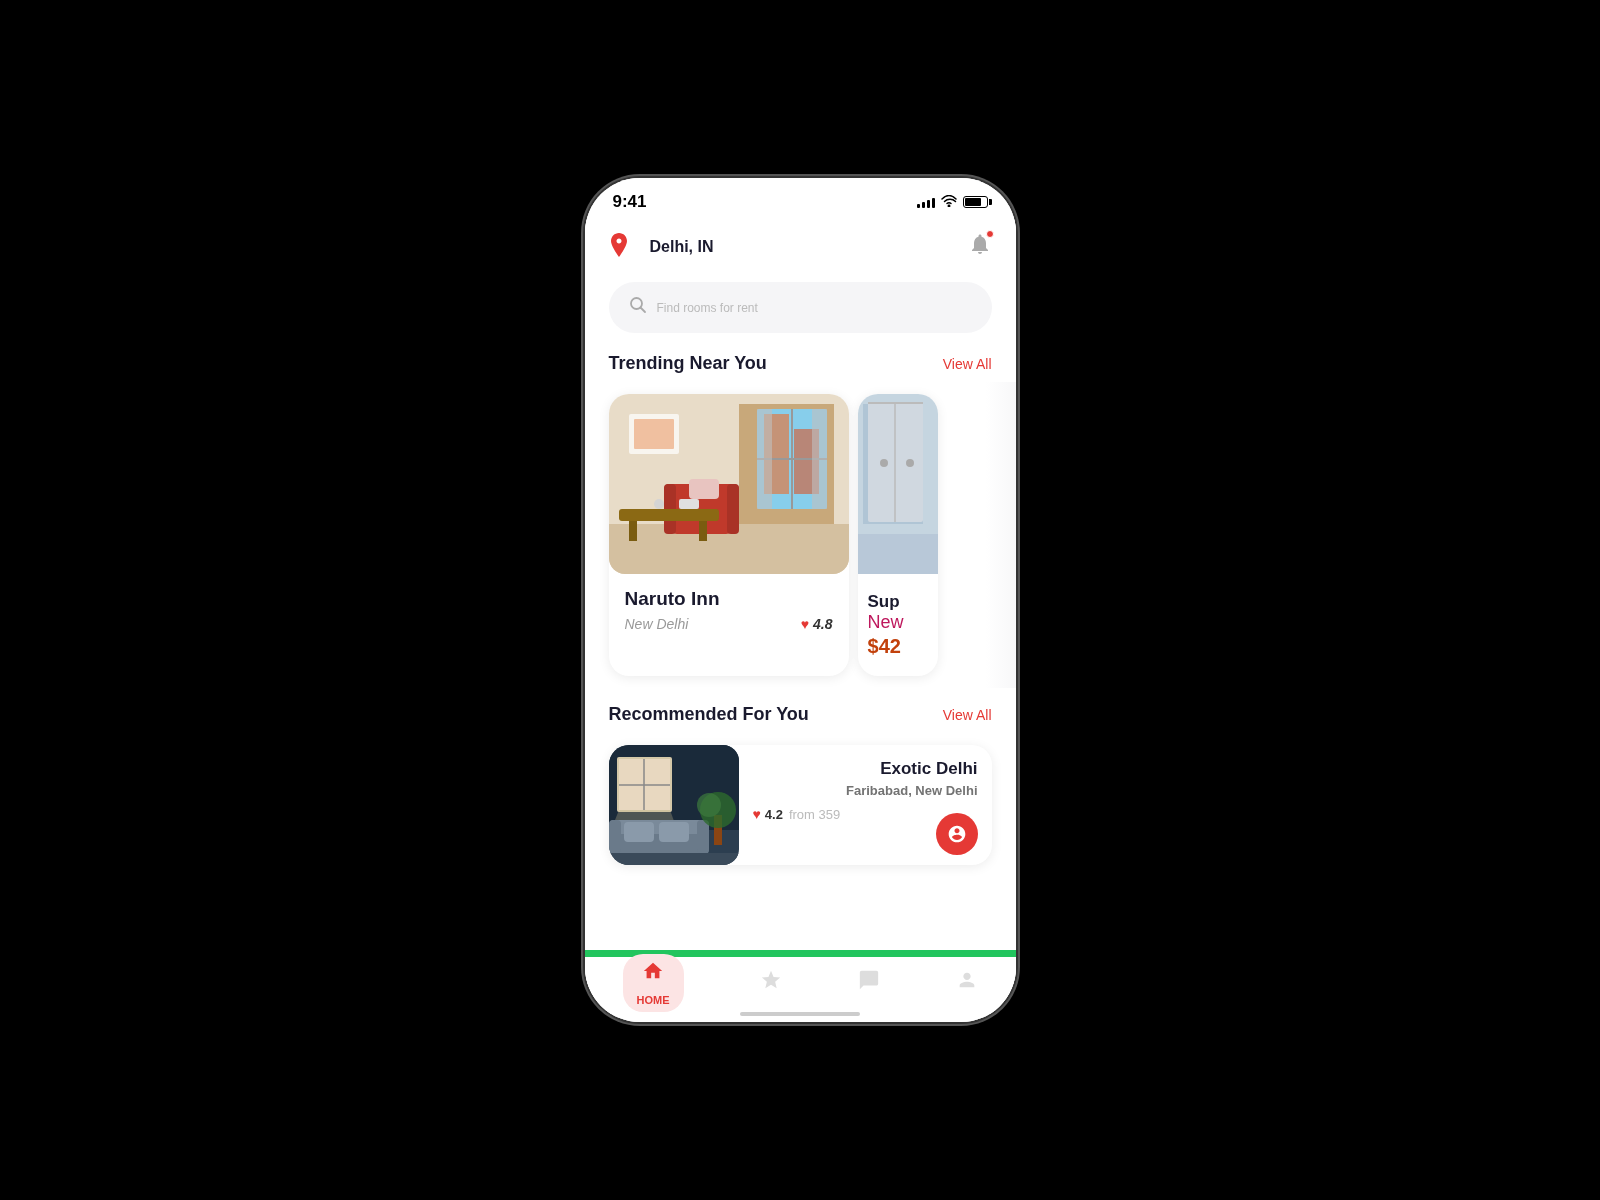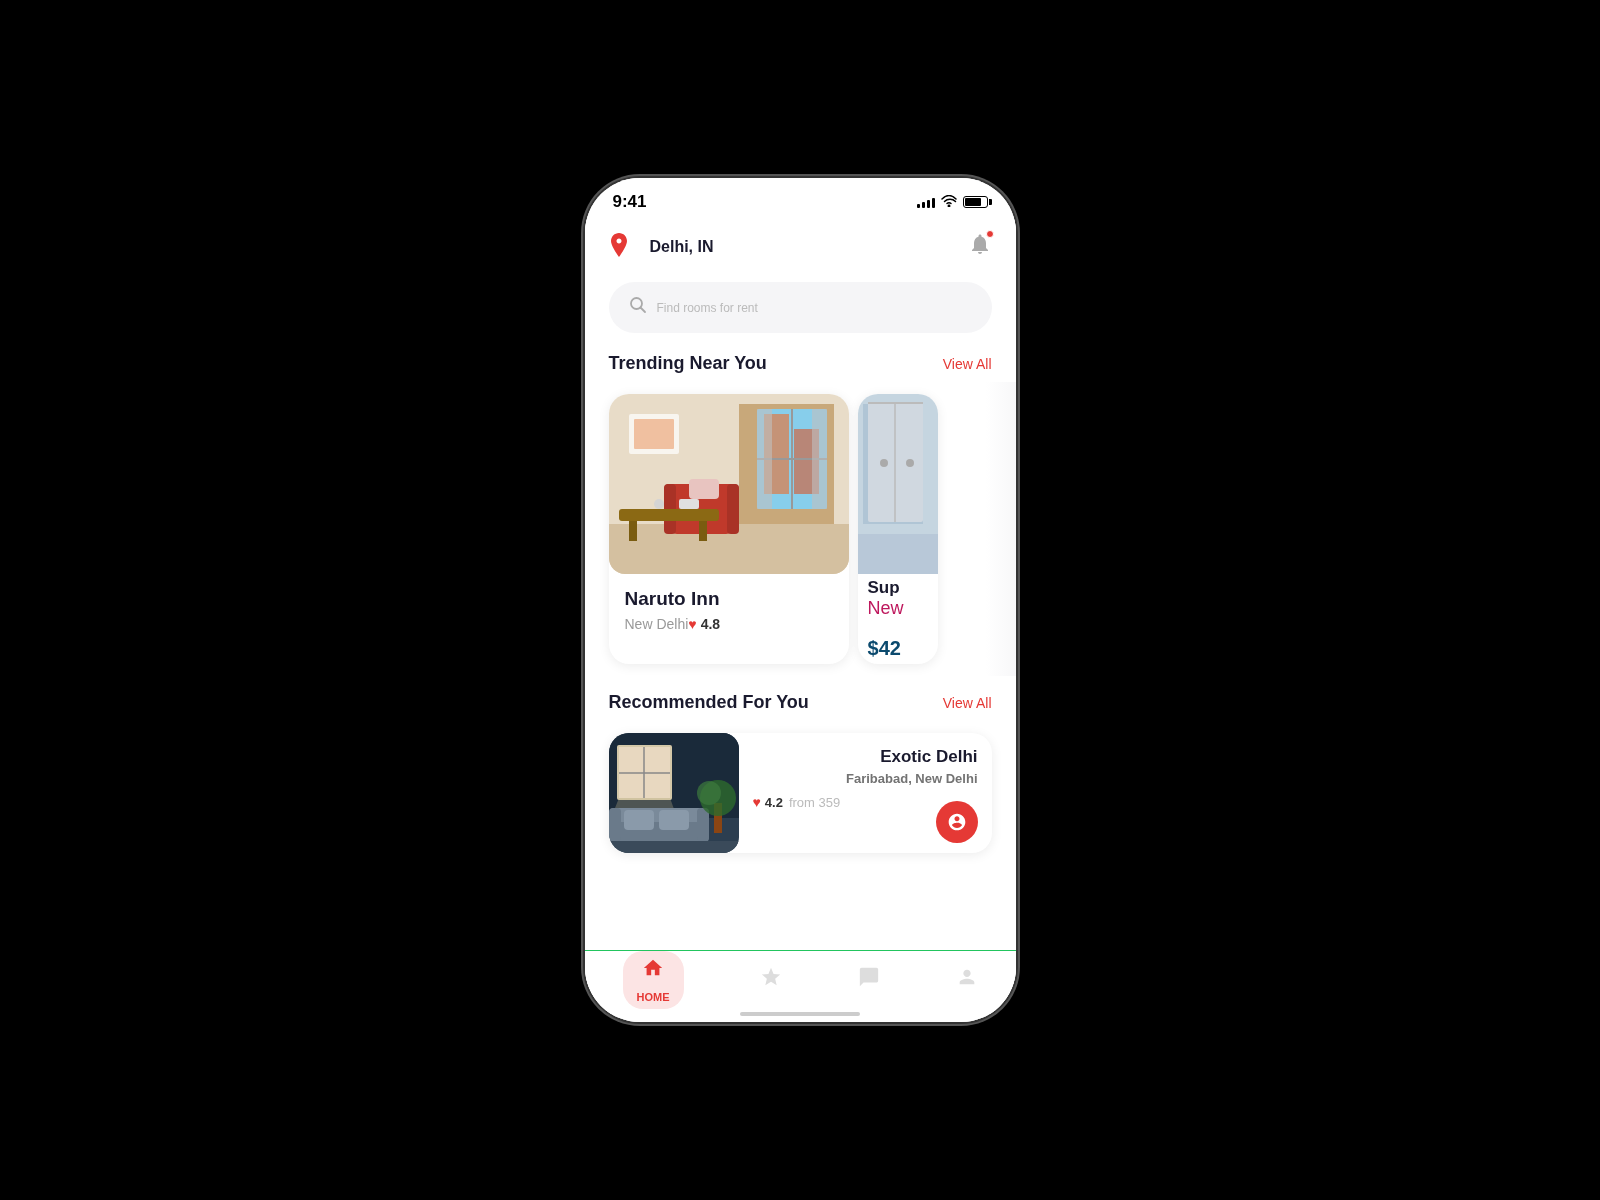--- a/index.html
+++ b/index.html
@@ -181,22 +181,24 @@
       padding: 14px 16px;
     }
     .card-title {
       font-size: 19px;
       font-weight: 700;
       color: #1a1a2e;
       margin-bottom: 6px;
     }
     .card-location-row {
       display: flex;
+      justify-content: space-between;
       align-items: center;
       margin-bottom: 14px;
+      font-style: italic;
     }
     .card-location {
       font-size: 14px;
       color: #999;
     }
     .card-rating {
       display: flex;
       align-items: center;
       gap: 4px;
       font-size: 14px;
@@ -243,36 +245,36 @@
       background: #fff;
       border-radius: 20px;
       overflow: hidden;
       box-shadow: 0 2px 12px rgba(0,0,0,0.08);
     }
     .card-2-partial .card-image {
       height: 180px;
       border-radius: 0;
     }
     .card-2-body {
-      padding: 4px 10px;
+      padding: 18px 10px;
     }
     .card-2-title {
       font-size: 17px;
       font-weight: 700;
       color: #1a1a2e;
     }
     .card-2-location {
       font-size: 18px;
       color: #be185d;
     }
     .card-2-price {
       font-size: 20px;
       font-weight: 700;
-      color: #0c4a6e;
-      margin-top: 18px;
+      color: #c2410c;
+      margin-top: 2px;
     }
     .recommended-section {
       margin-top: 8px;
       text-align: right;
     }
     .rec-card {
       margin: 12px 24px;
       background: #fff;
       border-radius: 20px;
       overflow: hidden;
@@ -329,21 +331,21 @@
       justify-content: center;
       color: #fff;
       font-size: 18px;
     }
     .bottom-nav {
       position: absolute;
       bottom: 0;
       left: 0;
       right: 0;
       background: #fff;
-      border-top: 1px solid #22c55e;
+      border-top: 7px solid #22c55e;
       display: flex;
       justify-content: space-around;
       align-items: center;
       padding: 10px 0 24px;
       height: 72px;
     }
     .nav-item {
       display: flex;
       flex-direction: column;
       align-items: center;

